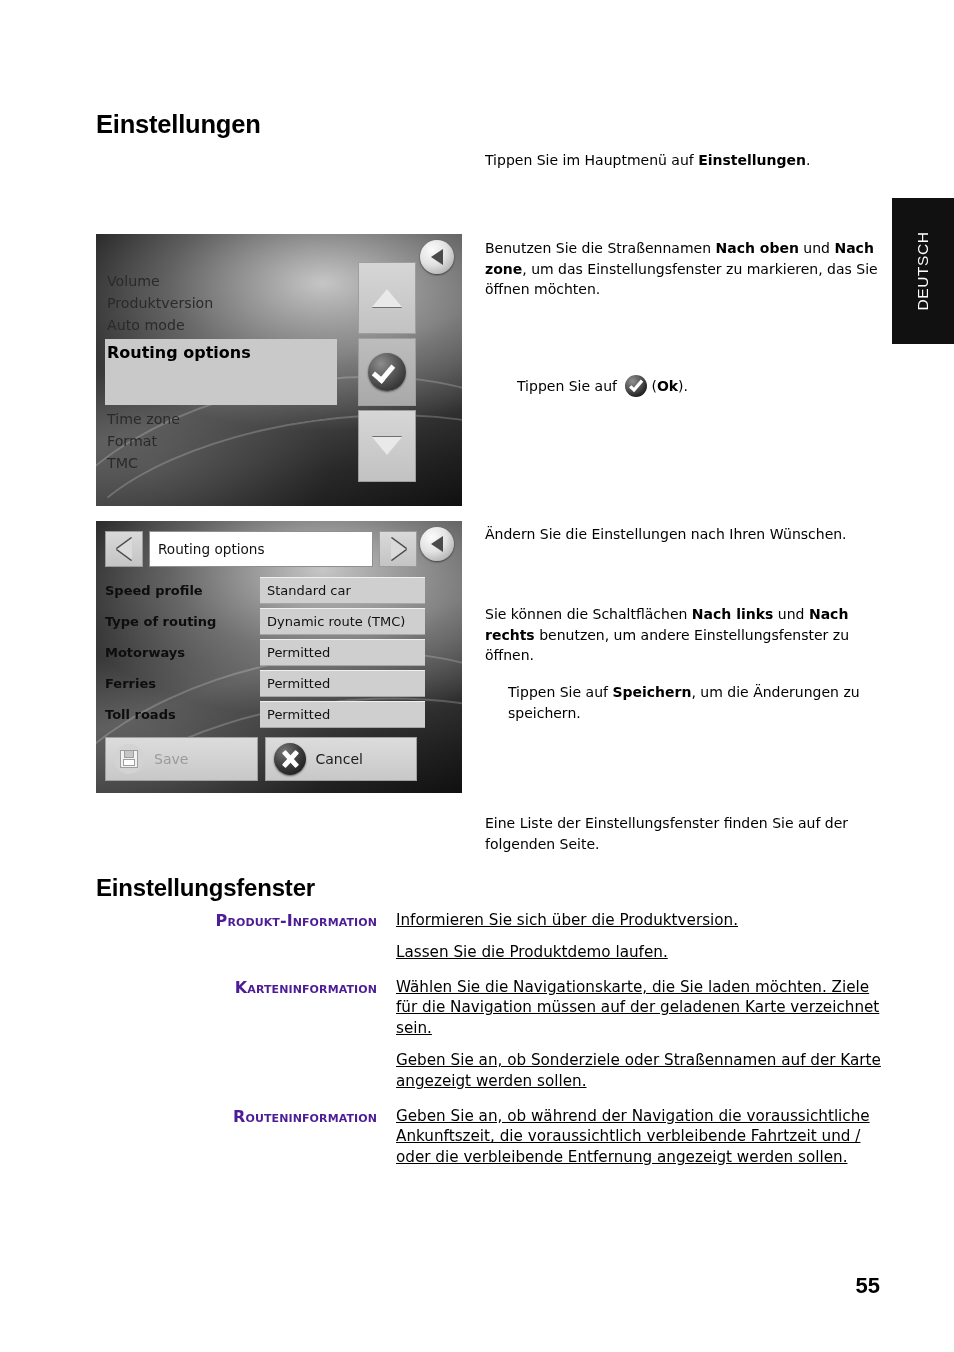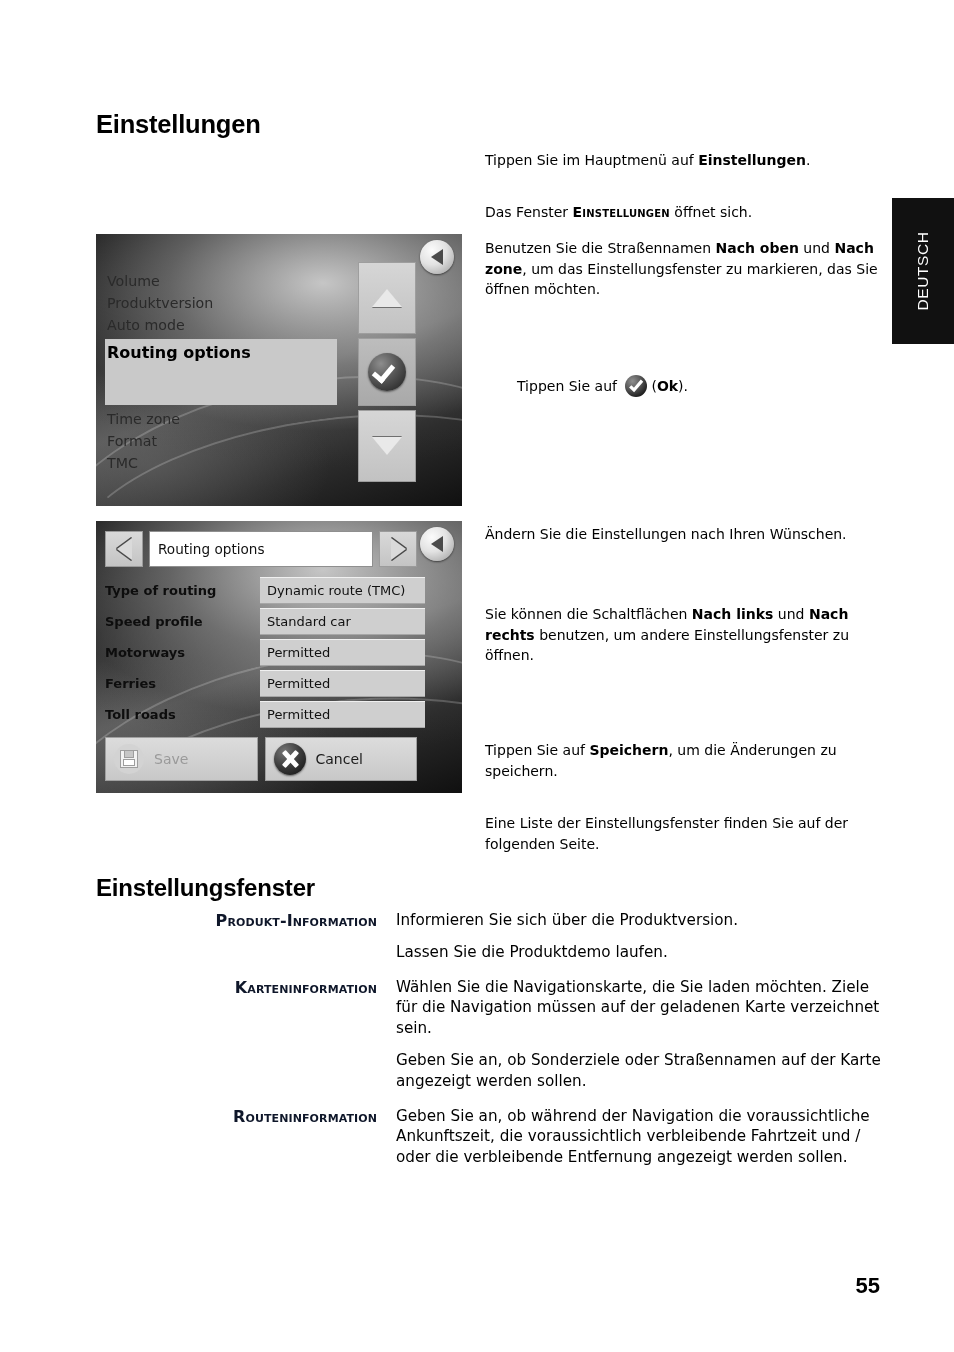--- a/index.html
+++ b/index.html
@@ -373,31 +373,31 @@
     width: 300px;
     text-align: right;
     padding-right: 19px;
     box-sizing: border-box;
     font-family: "DejaVu Sans", sans-serif;
     font-weight: bold;
     font-variant: small-caps;
     font-size: 16px;
     letter-spacing: 0.1px;
     line-height: 21px;
-    color: #0f172a;
+    color: #4c1d95;
     white-space: nowrap;
   }
   .def-desc {
     flex: 1;
     font-family: "DejaVu Sans", sans-serif;
     font-size: 15.2px;
     line-height: 20.8px;
     color: #000;
   }
-  .def-desc p { margin: 0 4px 11px 0; }
+  .def-desc p { margin: 0 4px 11px 0; text-decoration: underline; }
   .def-desc p:last-child { margin-bottom: 0; }
 </style>
 </head>
 <body>
 
 <div class="page">
 
   <div class="side-tab">
     <div class="side-tab-label">DEUTSCH</div>
   </div>
@@ -446,26 +446,26 @@
         <span class="tri-outline-left"></span>
       </div>
       <div class="s2-title-field">Routing options</div>
       <div class="s2-arrow-btn">
         <span class="tri-outline-right"></span>
       </div>
     </div>
 
     <div class="s2-rows">
       <div class="s2-row">
+        <div class="s2-row-label">Speed profile</div>
+        <div class="s2-row-value">Standard car</div>
+      </div>
+      <div class="s2-row">
         <div class="s2-row-label">Type of routing</div>
         <div class="s2-row-value">Dynamic route (TMC)</div>
-      </div>
-      <div class="s2-row">
-        <div class="s2-row-label">Speed profile</div>
-        <div class="s2-row-value">Standard car</div>
       </div>
       <div class="s2-row">
         <div class="s2-row-label">Motorways</div>
         <div class="s2-row-value">Permitted</div>
       </div>
       <div class="s2-row">
         <div class="s2-row-label">Ferries</div>
         <div class="s2-row-value">Permitted</div>
       </div>
       <div class="s2-row">
@@ -489,23 +489,20 @@
 
     <div class="circle-back" style="right:8px; top:6px;">
       <span class="tri-left-dark"></span>
     </div>
   </div>
 
   <div class="instr" style="top:150px;">
     <span>Tippen Sie im Hauptmenü auf </span><b>Einstellungen</b><span>.</span>
   </div>
 
-  <div class="instr" style="top:202px;">
-    <span>Das Fenster </span><span class="smallcaps">Einstellungen</span><span> öffnet sich.</span>
-  </div>
 
   <div class="instr" style="top:238px;">
     <span>Benutzen Sie die Straßennamen </span><b>Nach oben</b><span> und </span><b>Nach zone</b><span>, um das Einstellungsfenster zu markieren, das Sie öffnen möchten.</span>
   </div>
 
   <div class="instr" style="top:374px;margin-left:32px;">
     <span>Tippen Sie auf </span><span class="ok-badge">
       <svg width="24" height="24" viewBox="0 0 24 24" aria-hidden="true">
         <defs>
           <radialGradient id="okg" cx="34%" cy="28%" r="75%">
@@ -519,21 +516,21 @@
       </svg>
     </span><span>(</span><b>Ok</b><span>).</span>
   </div>
 
   <div class="instr" style="top:524px;">Ändern Sie die Einstellungen nach Ihren Wünschen.</div>
 
   <div class="instr" style="top:604px;">
     <span>Sie können die Schaltflächen </span><b>Nach links</b><span> und </span><b>Nach rechts</b><span> benutzen, um andere Einstellungsfenster zu öffnen.</span>
   </div>
 
-  <div class="instr" style="top:740px;">
+  <div class="instr" style="top:682px;margin-left:23px;">
     <span>Tippen Sie auf </span><b>Speichern</b><span>, um die Änderungen zu speichern.</span>
   </div>
 
   <div class="instr" style="top:813px;">Eine Liste der Einstellungsfenster finden Sie auf der folgenden Seite.</div>
 
   <h1 class="doc-title" id="title-einstellungsfenster">Einstellungsfenster</h1>
 
   <div class="def-list">
 
     <div class="def-row">

